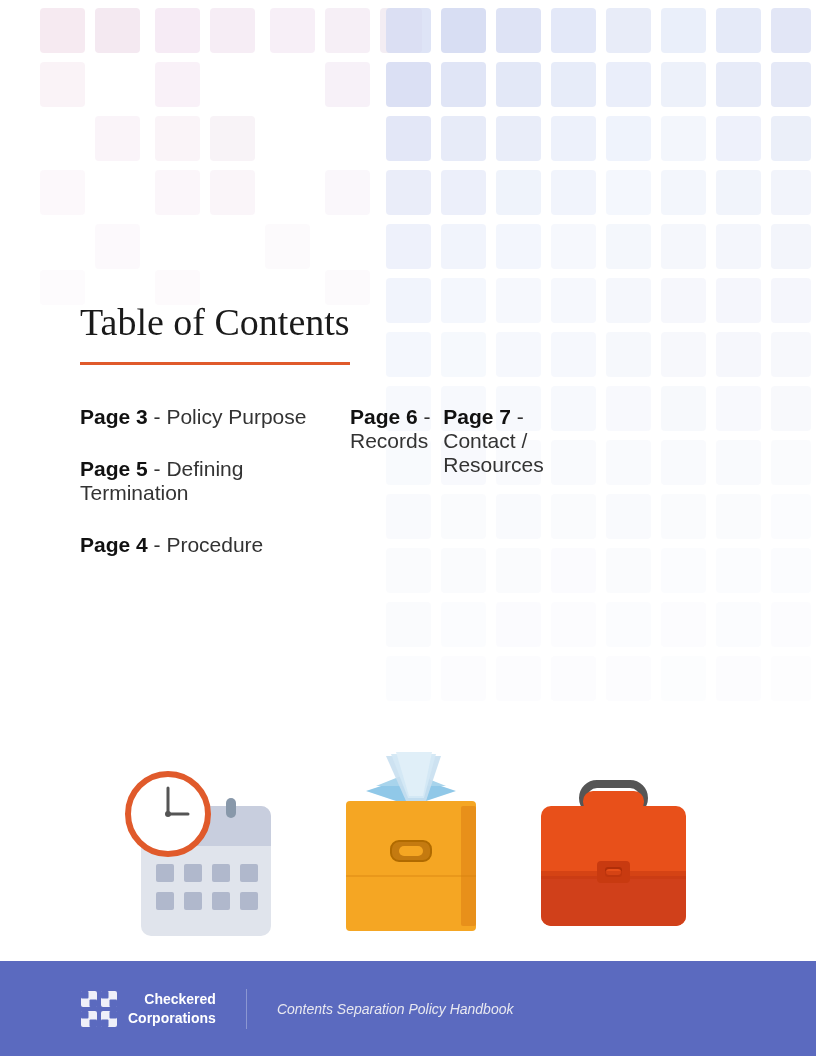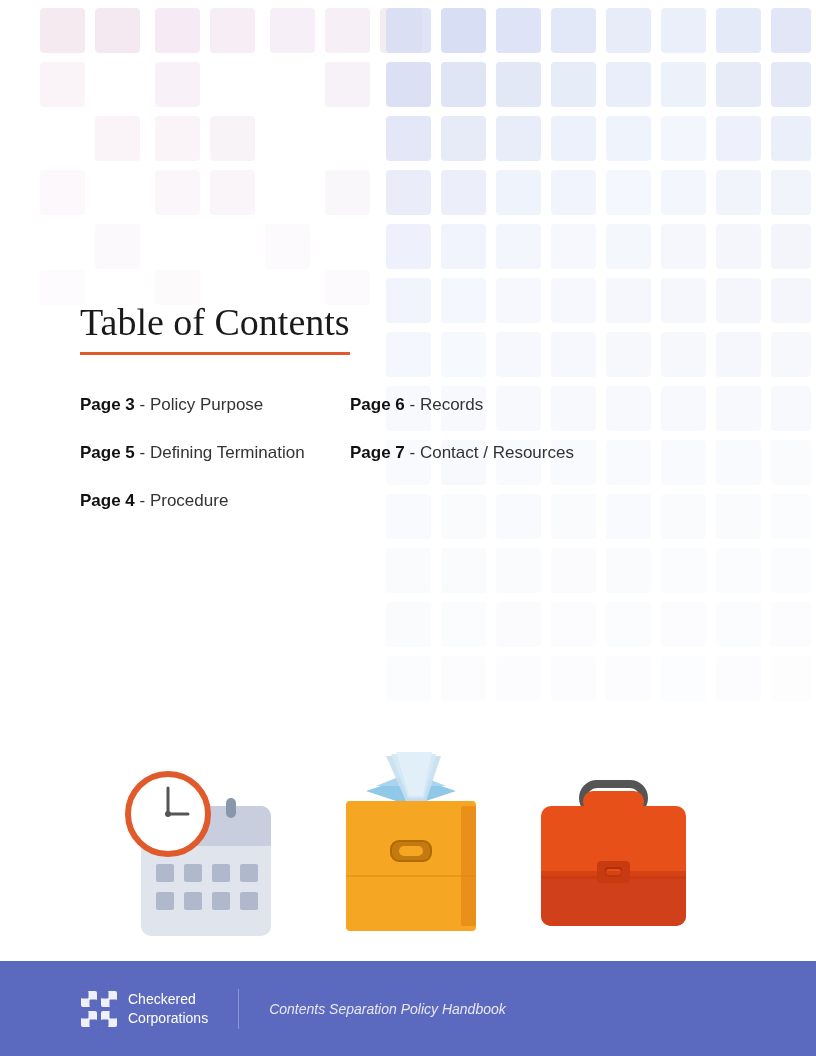--- a/index.html
+++ b/index.html
@@ -40,39 +40,39 @@
       top: 300px;
       left: 80px;
       width: 520px;
     }
 
     .toc-title {
       font-family: Georgia, serif;
       font-size: 38px;
       font-weight: normal;
       color: #1a1a1a;
-      margin-bottom: 8px;
+      margin-bottom: 18px;
     }
 
     .toc-divider {
       width: 270px;
       height: 3px;
       background: #e05a2b;
       margin-bottom: 40px;
     }
 
     .toc-grid {
       display: grid;
       grid-template-columns: 1fr 1fr;
       row-gap: 32px;
       column-gap: 20px;
     }
 
     .toc-item {
-      font-size: 17px;
+      font-size: 21px;
       color: #333;
       font-family: Arial, sans-serif;
     }
 
     .toc-item strong {
       font-weight: bold;
       color: #111;
     }
 
     
@@ -112,21 +112,22 @@
     .footer-logo-icon {
       width: 38px;
       height: 38px;
     }
 
     .footer-company {
       font-family: Arial, sans-serif;
       font-size: 14px;
       color: #fff;
       line-height: 1.3;
-      font-weight: 400;
+      font-weight: 700;
+      text-align: right;
     }
 
     .footer-divider {
       width: 1px;
       height: 40px;
       background: rgba(255,255,255,0.3);
     }
 
     .footer-subtitle {
       font-family: Arial, sans-serif;
@@ -329,21 +330,21 @@
           <strong>Page 3</strong> - Policy Purpose
         </div>
         <div class="toc-item">
           <strong>Page 5</strong> - Defining Termination
         </div>
         <div class="toc-item">
           <strong>Page 4</strong> - Procedure
         </div>
       </div>
 
-      <div style="display:flex;flex-direction:column;gap:28px;">
+      <div style="display:flex;flex-direction:row;">
         <div class="toc-item">
           <strong>Page 6</strong> - Records
         </div>
         <div class="toc-item">
           <strong>Page 7</strong> - Contact / Resources
         </div>
       </div>
     </div>
   </div>
 

